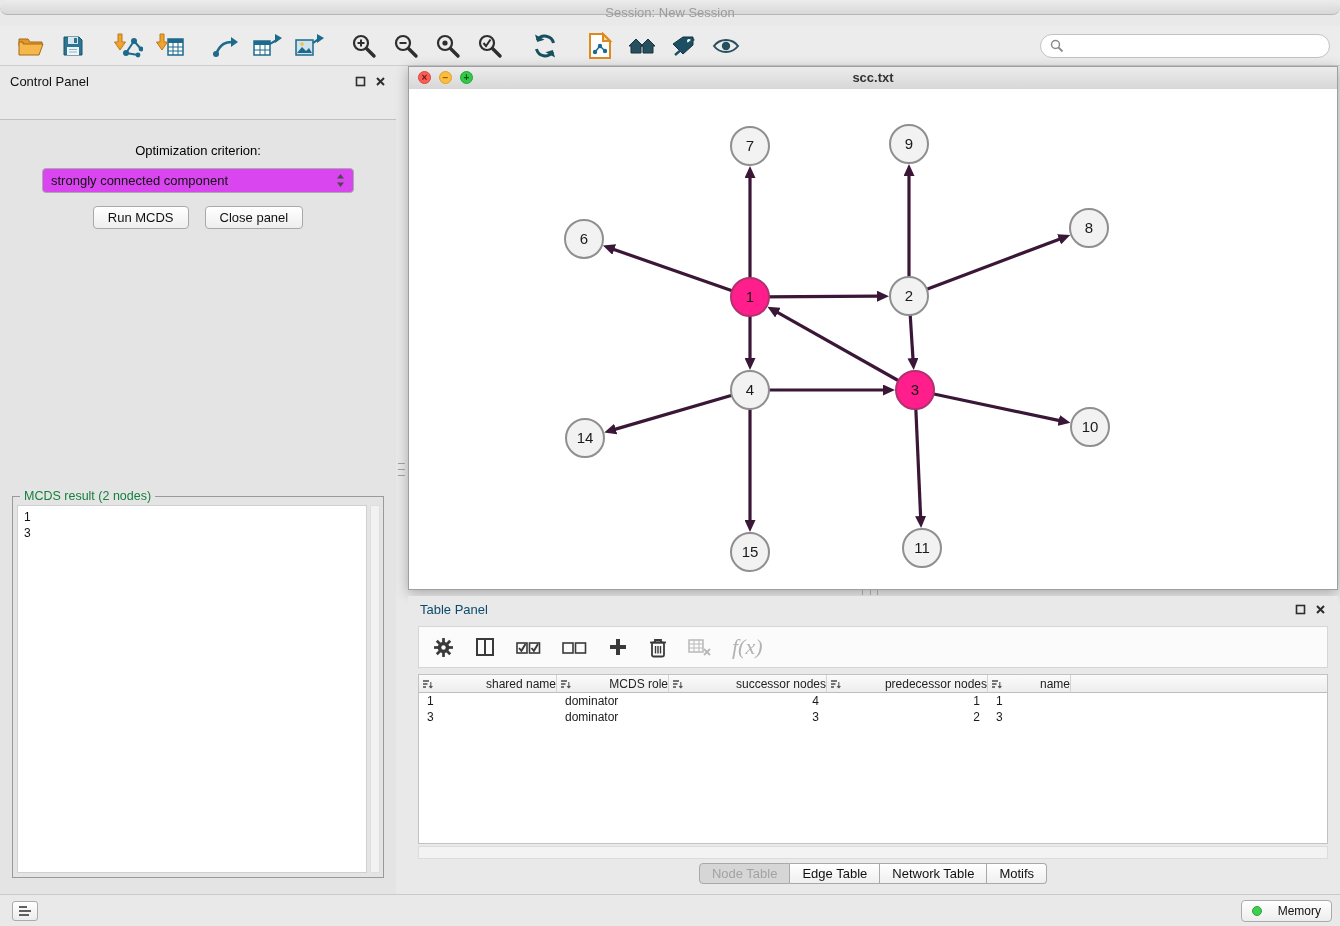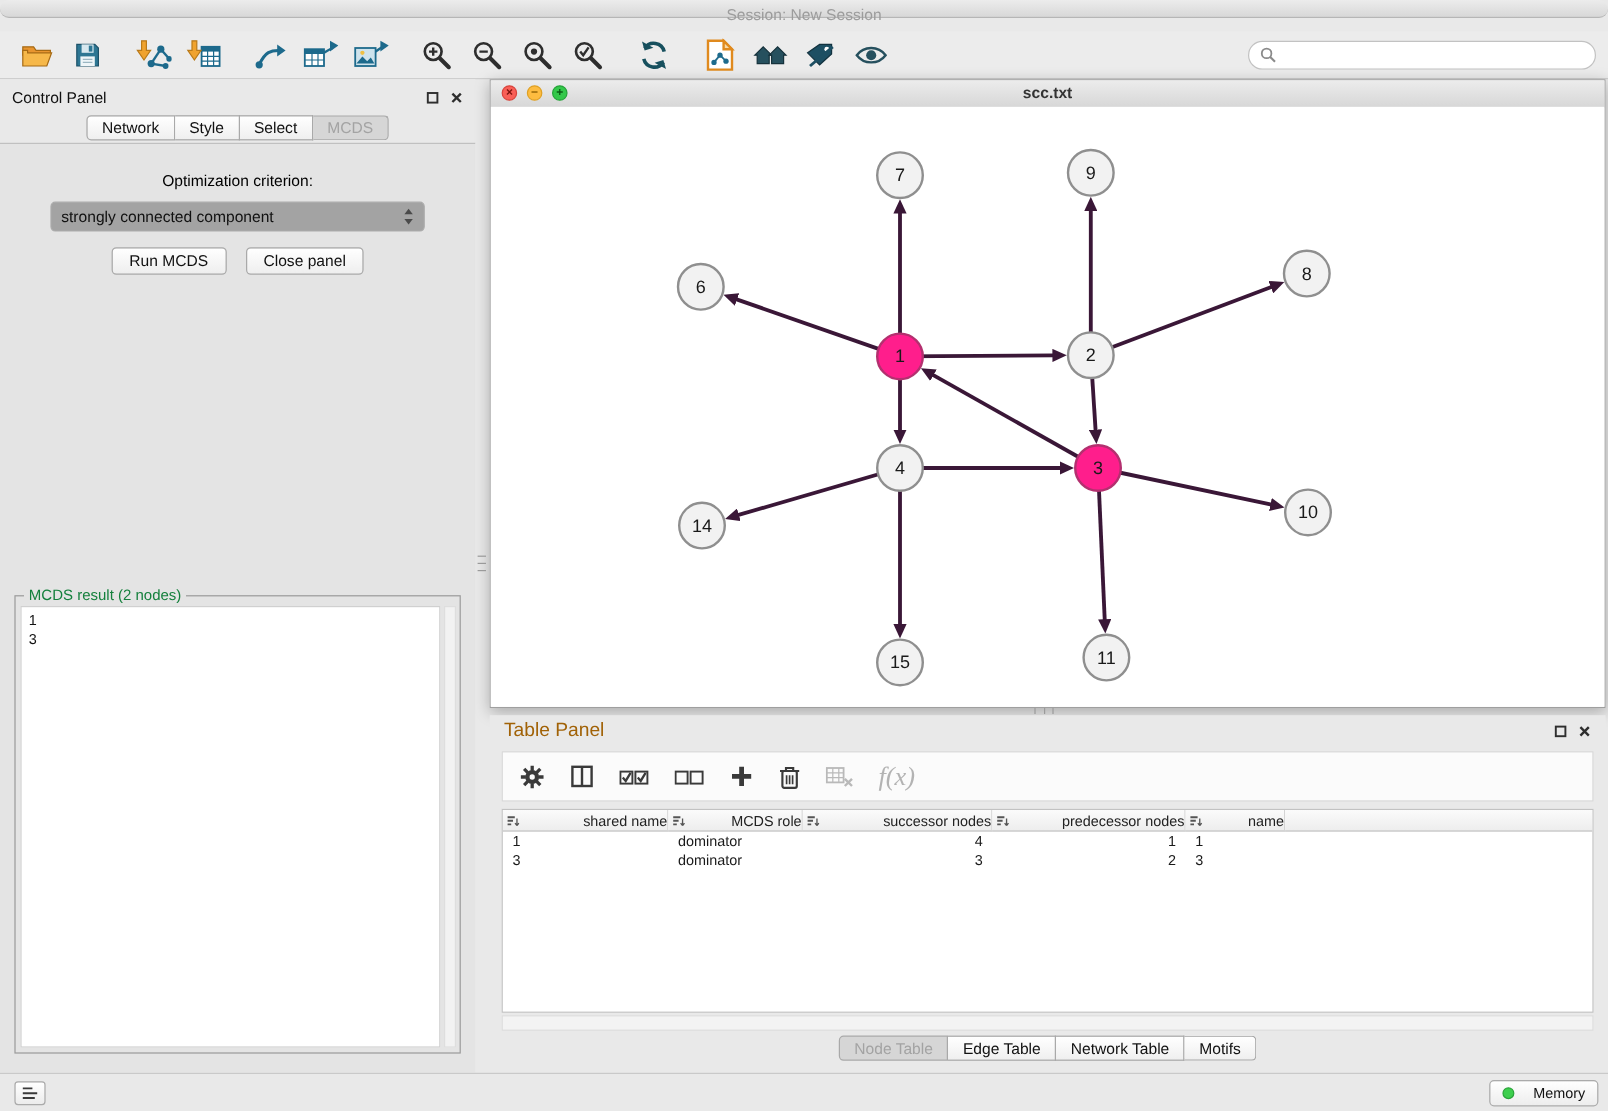--- a/index.html
+++ b/index.html
@@ -21,42 +21,42 @@
   .cp-header{height:30px;display:flex;align-items:center;padding:0 10px;font-size:13px;color:#111;}
   .winbtns{margin-left:auto;display:flex;gap:9px;align-items:center;}
   .winbtn{background:none;border:none;padding:0;display:flex;}
   .seg-tabs{display:flex;justify-content:center;height:22px;}
   .seg-tab{border:1px solid #a9a9a9;border-left:none;background:linear-gradient(#ffffff,#efefef);font-size:13px;color:#111;padding:0 12px;height:21px;}
   .seg-tab:first-child{border-left:1px solid #a9a9a9;border-radius:4px 0 0 4px;}
   .seg-tab:last-child{border-radius:0 4px 4px 0;}
   .seg-tab.active{background:#d6d6d6;color:#a3a3a3;}
   .cp-content{position:absolute;left:0;right:0;top:53px;bottom:0;background:#e4e4e4;border-top:1px solid #c0c0c0;}
   .opt-label{margin-top:23px;text-align:center;font-size:13px;color:#000;}
-  .dropdown{width:312px;height:25px;margin:10px auto 0;background:#a3a3a3;border:1px solid #ababab;border-radius:4px;display:flex;align-items:center;padding:0 8px;box-sizing:border-box;font-size:13px;color:#111;}
+  .dropdown{width:312px;height:25px;margin:10px auto 0;background:#d946ef;border:1px solid #ababab;border-radius:4px;display:flex;align-items:center;padding:0 8px;box-sizing:border-box;font-size:13px;color:#111;}
   .dd-text{flex:1;}
   .btn-row{display:flex;justify-content:center;gap:16px;margin-top:13px;}
   .push-btn{height:23px;padding:0 14px;border:1px solid #a9a9a9;border-radius:4px;background:linear-gradient(#ffffff,#eeeeee);font-size:13px;color:#111;}
   .result-box{position:absolute;left:12px;right:12px;top:376px;bottom:16px;border:1px solid #9a9a9a;}
   .result-title{position:absolute;top:-8px;left:7px;background:#e4e4e4;padding:0 4px;font-size:12.5px;color:#15803d;}
   .result-inner{position:absolute;left:4px;top:8px;right:16px;bottom:4px;background:#fff;border:1px solid #d0d0d0;font-size:12px;color:#111;padding:3px 6px;line-height:16px;box-sizing:border-box;}
   .result-scroll{position:absolute;right:3px;top:8px;width:10px;bottom:4px;background:#f2f2f2;border:1px solid #dedede;box-sizing:border-box;}
 
   
   .network-window{position:absolute;left:408px;top:66px;width:930px;height:524px;background:#fff;border:1px solid #9f9f9f;box-shadow:0 3px 12px rgba(0,0,0,0.28);box-sizing:border-box;}
   .nw-titlebar{height:22px;background:linear-gradient(#ececec,#d7d7d7);border-bottom:1px solid #b2b2b2;position:relative;text-align:center;font-size:13px;font-weight:bold;color:#333;line-height:22px;}
   .traffic{position:absolute;left:9px;top:4px;display:flex;gap:8px;}
   .light{width:13px;height:13px;border-radius:50%;box-sizing:border-box;border:1px solid;display:flex;align-items:center;justify-content:center;font-size:10px;font-weight:bold;line-height:10px;padding:0;}
   .light.red{background:#f95f57;border-color:#d8433b;color:#7c120c;}
   .light.yellow{background:#fdbc40;border-color:#dfa023;color:#8a5d00;}
   .light.green{background:#34c84a;border-color:#24a338;color:#0b5c16;}
   .nw-canvas{position:absolute;left:0;top:22px;right:0;bottom:0;background:#fff;}
 
   
   .table-panel{position:absolute;left:408px;top:596px;width:930px;height:294px;background:#e9e9e9;}
-  .tp-header{height:26px;display:flex;align-items:center;padding:0 12px;font-size:16px;color:#a16207;}
+  .tp-header{height:26px;display:flex;align-items:center;padding:0 12px;font-size:13px;color:#0c4a6e;}
   .tp-toolbar{position:absolute;left:10px;right:10px;top:30px;height:42px;background:#fbfbfb;border:1px solid #d6d6d6;display:flex;align-items:center;gap:21px;padding:0 14px;box-sizing:border-box;}
   .tpi{background:none;border:none;padding:0;display:flex;align-items:center;}
   .fx-label{font-family:Liberation Serif, serif;font-style:italic;font-size:22px;color:#b3b3b3;}
   .table-area{position:absolute;left:10px;right:10px;top:78px;bottom:46px;background:#fff;border:1px solid #c2c2c2;overflow:hidden;}
   .thead{display:flex;}
   .th{height:18px;background:linear-gradient(#fbfbfb,#ededed);border-right:1px solid #d4d4d4;border-bottom:1px solid #bdbdbd;font-size:12px;color:#222;display:flex;align-items:center;justify-content:flex-end;position:relative;flex:0 0 auto;box-sizing:border-box;}
   .th.filler{flex:1 1 auto;border-right:none;}
   .th .sort{position:absolute;left:3px;top:3px;}
   .trow{display:flex;height:16px;align-items:center;}
   .td{font-size:12px;color:#1a1a1a;padding:0 8px;flex:0 0 auto;box-sizing:border-box;white-space:nowrap;}
@@ -243,26 +243,20 @@
             <rect x="1.5" y="1.5" width="8" height="8" fill="none" stroke="#2e2e2e" stroke-width="1.6"></rect>
           </svg>
         </button>
       <button class="winbtn">
           <svg width="11" height="11" viewBox="0 0 11 11">
             <path d="M2 2 L9 9 M9 2 L2 9" stroke="#2e2e2e" stroke-width="2"></path>
           </svg>
         </button>
     </span>
   </div>
-  <div class="seg-tabs">
-      <button class="seg-tab">Network</button>
-      <button class="seg-tab">Style</button>
-      <button class="seg-tab">Select</button>
-      <button class="seg-tab active">MCDS</button>
-    </div>
   <div class="cp-content">
     <div class="opt-label">Optimization criterion:</div>
     <div class="dropdown">
       <span class="dd-text">strongly connected component</span>
       <svg width="9" height="15" viewBox="0 0 9 15">
           <path d="M4.5 1 L8 5.5 H1 Z" fill="#4a4a4a"></path>
           <path d="M4.5 14 L1 9.5 h7 Z" fill="#4a4a4a"></path>
         </svg>
     </div>
     <div class="btn-row">

